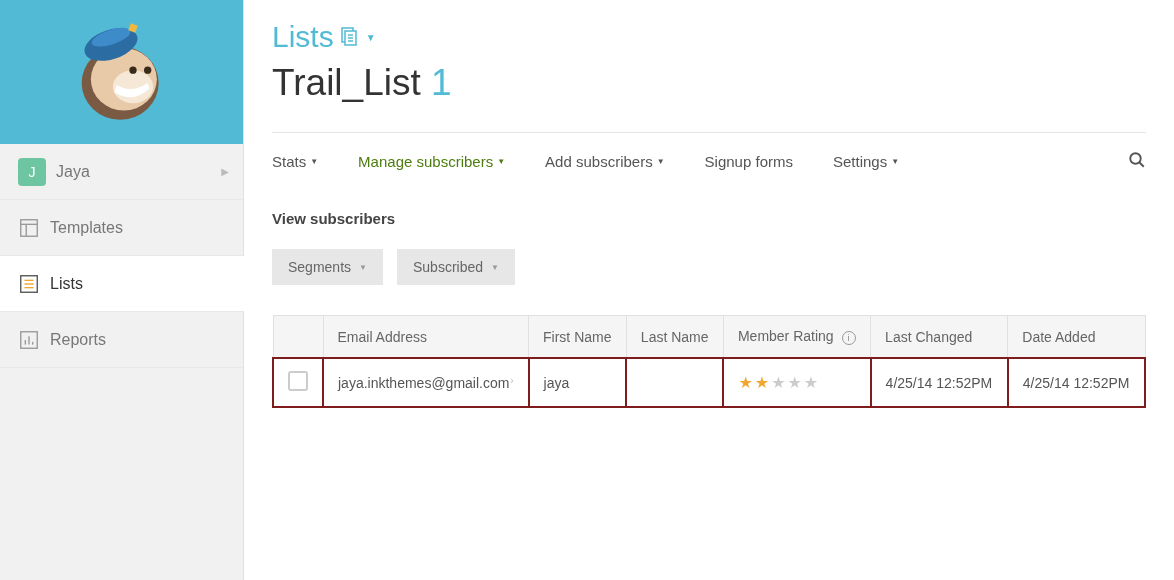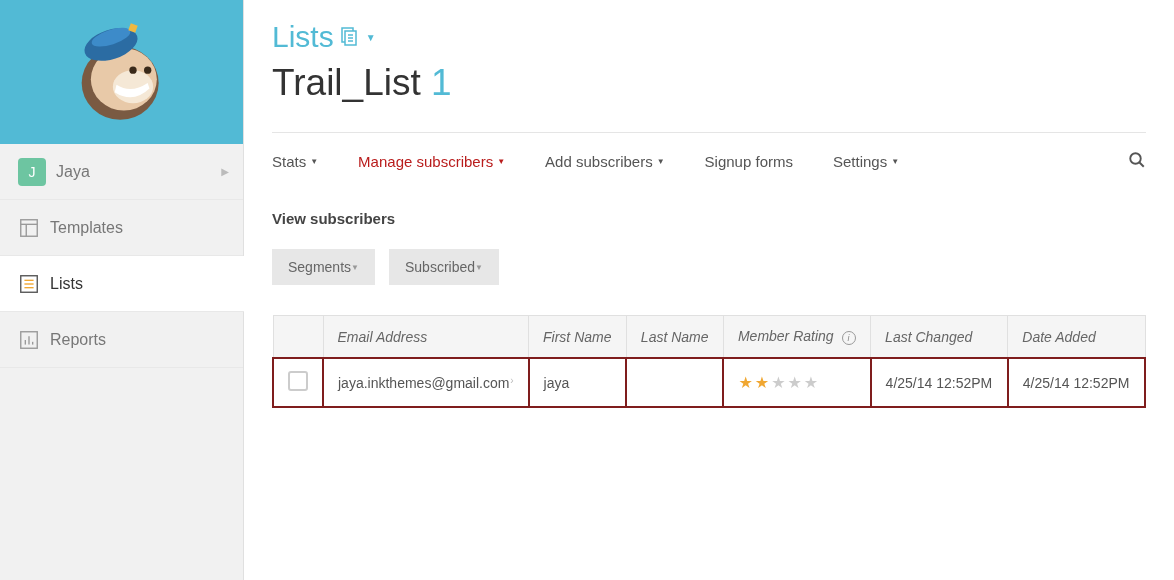--- a/index.html
+++ b/index.html
@@ -25,33 +25,33 @@
     .breadcrumb-link { color: #52bad5; font-size: 30px; font-weight: 500; cursor: pointer; }
     .breadcrumb-icon { color: #52bad5; }
     .breadcrumb-caret { color: #52bad5; font-size: 10px; margin-left: 2px; }
     .title { font-size: 37px; color: #333; font-weight: 500; margin-top: 8px; }
     .title-num { color: #52bad5; }
     .rule { border: none; border-top: 1px solid #e5e5e5; margin-top: 28px; }
     
     
     .tabs { display: flex; align-items: center; gap: 40px; padding: 18px 0; }
     .tab { display: flex; align-items: center; gap: 4px; color: #555; cursor: pointer; font-size: 15px; }
-    .tab.active { color: #b91c1c; }
+    .tab.active { color: #4d7c0f; }
     .tab-caret { font-size: 8px; }
     .search-icon { margin-left: auto; cursor: pointer; color: #555; }
     
     
     .sub-title { font-size: 15px; color: #444; font-weight: 600; margin-top: 20px; }
     .filters { display: flex; gap: 14px; margin-top: 22px; }
-    .filter-btn { background: #e7e7e7; border: none; padding: 10px 16px; color: #666; font-size: 14px; cursor: pointer; display: flex; align-items: center; }
+    .filter-btn { background: #e7e7e7; border: none; padding: 10px 16px; color: #666; font-size: 14px; cursor: pointer; display: flex; align-items: center; gap: 8px; }
     .filter-caret { font-size: 8px; color: #999; }
     
     
     .table { width: 100%; border-collapse: collapse; margin-top: 30px; border: 1px solid #e0e0e0; }
-    .table th { background: #f5f5f5; text-align: left; font-weight: 400; padding: 12px 14px; border: 1px solid #e0e0e0; color: #666; font-size: 14px; font-style: italic; }
+    .table th { background: #f5f5f5; text-align: left; font-weight: 400; padding: 12px 14px; border: 1px solid #e0e0e0; color: #666; font-size: 14px; }
     .table td { padding: 12px 14px; border: 2px solid #7f1d1d; color: #555; font-size: 14px; }
     .checkbox-cell { width: 40px; text-align: center; }
     .checkbox { width: 20px; height: 20px; border: 2px solid #ccc; border-radius: 3px; display: inline-block; cursor: pointer; }
     .row-chevron { float: right; color: #bbb; font-size: 10px; }
     .stars { display: flex; gap: 2px; }
     .star { color: #ccc; font-size: 16px; }
     .star.on { color: #f0a732; }
     .info-circle { display: inline-flex; width: 14px; height: 14px; border: 1px solid #999; border-radius: 50%; align-items: center; justify-content: center; font-size: 9px; margin-left: 4px; color: #888; }
     
     .nav-svg-icon { width: 22px; height: 22px; stroke: #999; fill: none; stroke-width: 1.5; }

